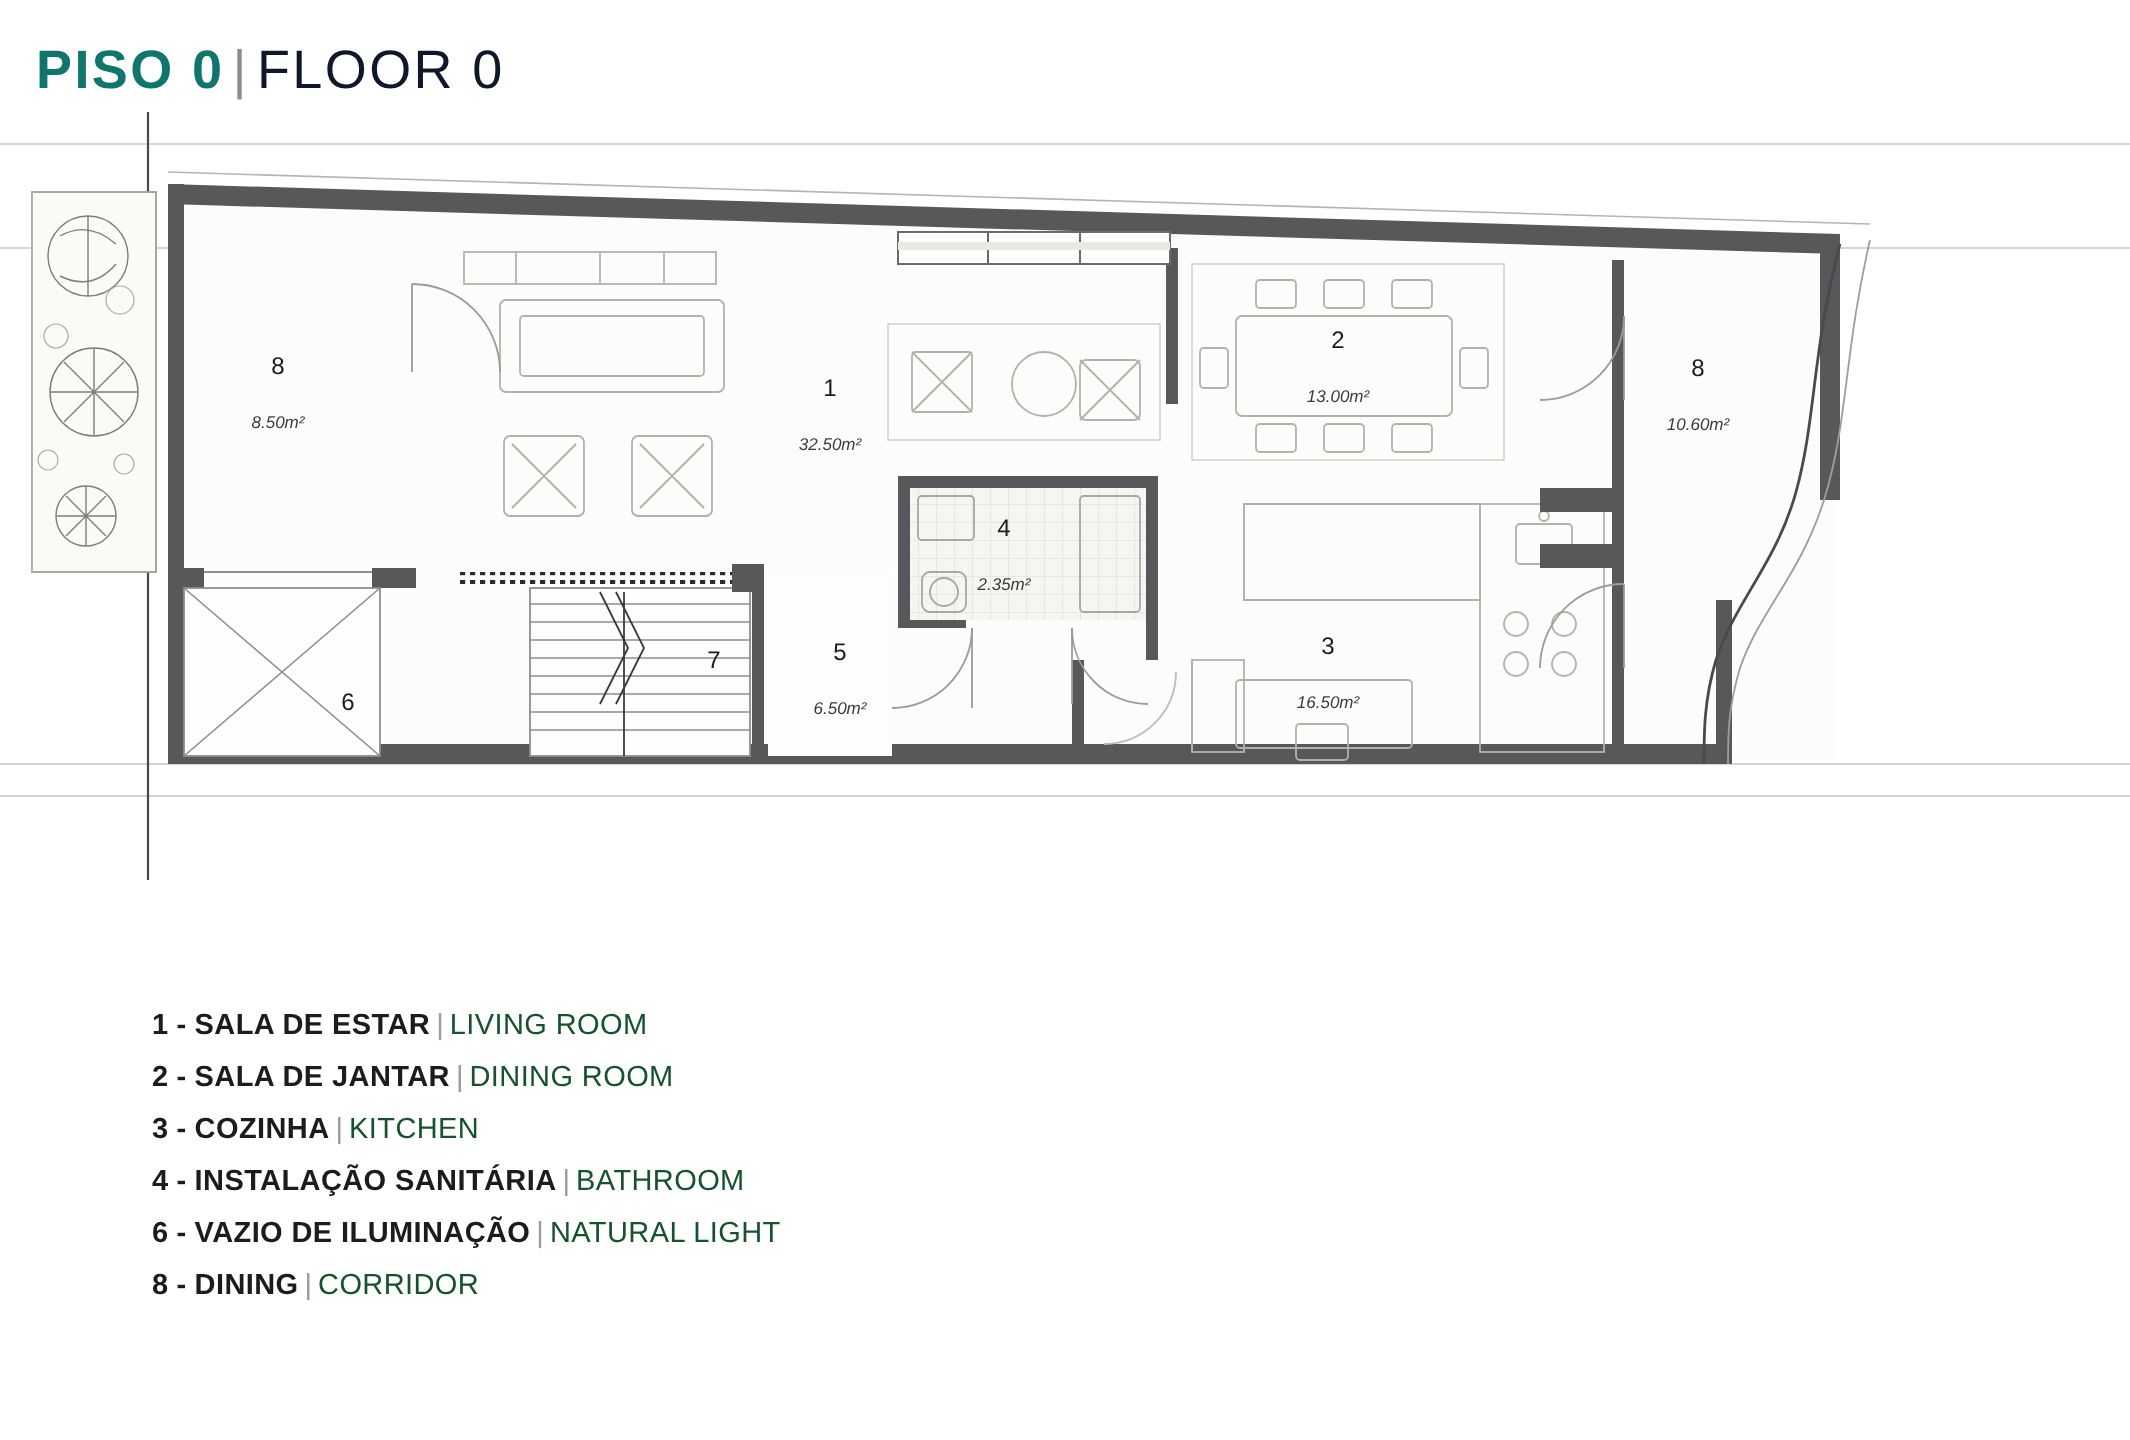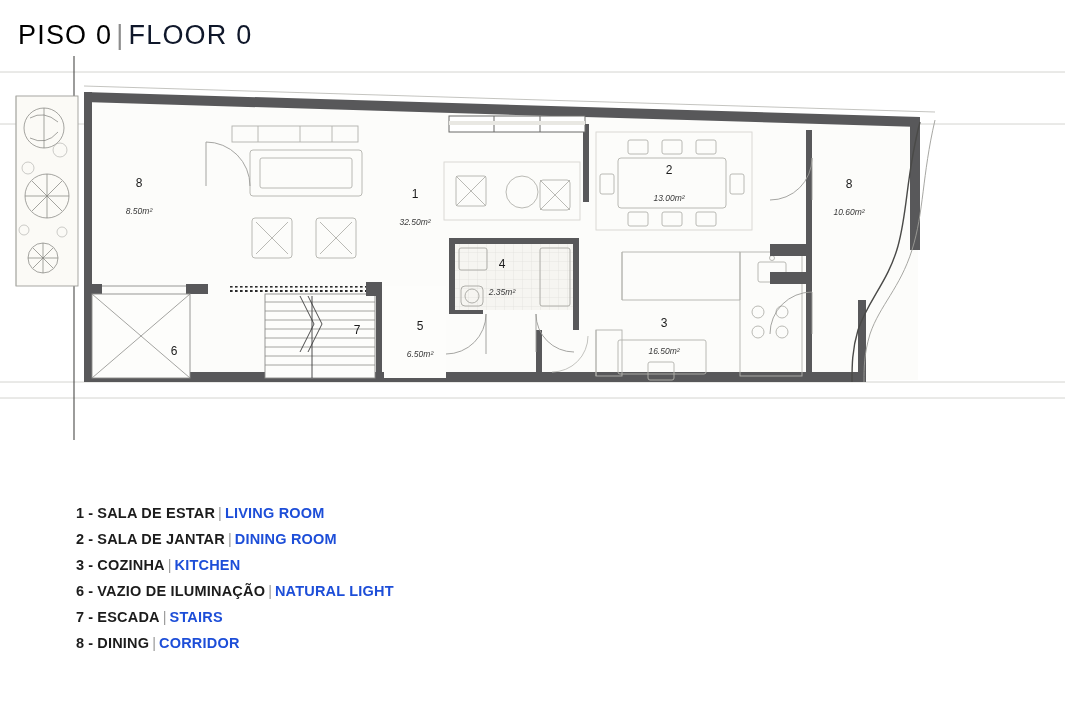--- a/index.html
+++ b/index.html
@@ -21,22 +21,22 @@
     position: absolute;
     left: 18px;
     top: 20px;
     font-size: 27px;
     letter-spacing: 1.2px;
     font-weight: 400;
     color: #2b2b2b;
     white-space: nowrap;
   }
   #floor-title .strong {
-    font-weight: 400;
-    color: #000000;
+    font-weight: 700;
+    color: #0f766e;
   }
   #floor-title .sep {
     color: #8c8c8c;
     margin: 0 4px;
     font-weight: 300;
   }
   #floor-title .light {
     color: #0f172a;
     font-weight: 300;
   }
@@ -86,22 +86,22 @@
     font-weight: bold;
     color: #1c1c1c;
     letter-spacing: 0.2px;
   }
   .legend-row .bar {
     color: #9a9a9a;
     font-weight: 400;
     margin: 0 3px;
   }
   .legend-row .en {
-    font-weight: 700;
-    color: #1d4ed8;
+    font-weight: 400;
+    color: #14532d;
     letter-spacing: 0.2px;
   }
 </style>
 </head>
 <body>
 
 <div id="floor-title">
   <span class="strong">PISO 0</span><span class="sep">|</span><span class="light">FLOOR 0</span>
 </div>
 
@@ -381,21 +381,21 @@
   <div class="legend-row">
     <span class="pt">1</span><span class="pt" style="margin:0 4px;">-</span><span class="pt">SALA DE ESTAR</span><span class="bar">|</span><span class="en">LIVING ROOM</span>
   </div>
   <div class="legend-row">
     <span class="pt">2</span><span class="pt" style="margin:0 4px;">-</span><span class="pt">SALA DE JANTAR</span><span class="bar">|</span><span class="en">DINING ROOM</span>
   </div>
   <div class="legend-row">
     <span class="pt">3</span><span class="pt" style="margin:0 4px;">-</span><span class="pt">COZINHA</span><span class="bar">|</span><span class="en">KITCHEN</span>
   </div>
   <div class="legend-row">
+    <span class="pt">4</span><span class="pt" style="margin:0 4px;">-</span><span class="pt">INSTALAÇÃO SANITÁRIA</span><span class="bar">|</span><span class="en">BATHROOM</span>
+  </div>
+  <div class="legend-row">
     <span class="pt">6</span><span class="pt" style="margin:0 4px;">-</span><span class="pt">VAZIO DE ILUMINAÇÃO</span><span class="bar">|</span><span class="en">NATURAL LIGHT</span>
   </div>
   <div class="legend-row">
-    <span class="pt">7</span><span class="pt" style="margin:0 4px;">-</span><span class="pt">ESCADA</span><span class="bar">|</span><span class="en">STAIRS</span>
-  </div>
-  <div class="legend-row">
     <span class="pt">8</span><span class="pt" style="margin:0 4px;">-</span><span class="pt">DINING</span><span class="bar">|</span><span class="en">CORRIDOR</span>
   </div>
 </div>
 
 </body></html>

